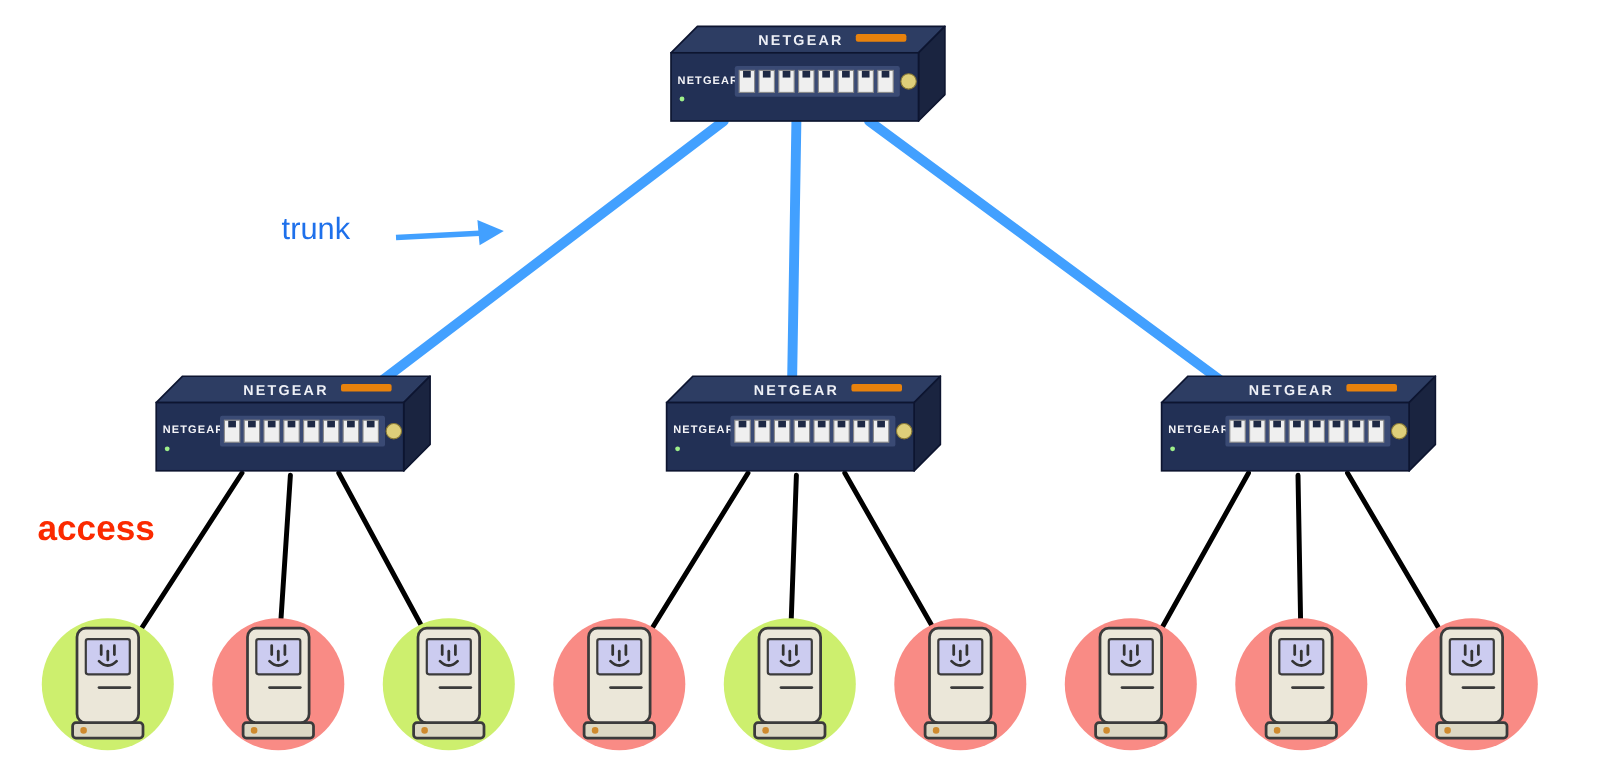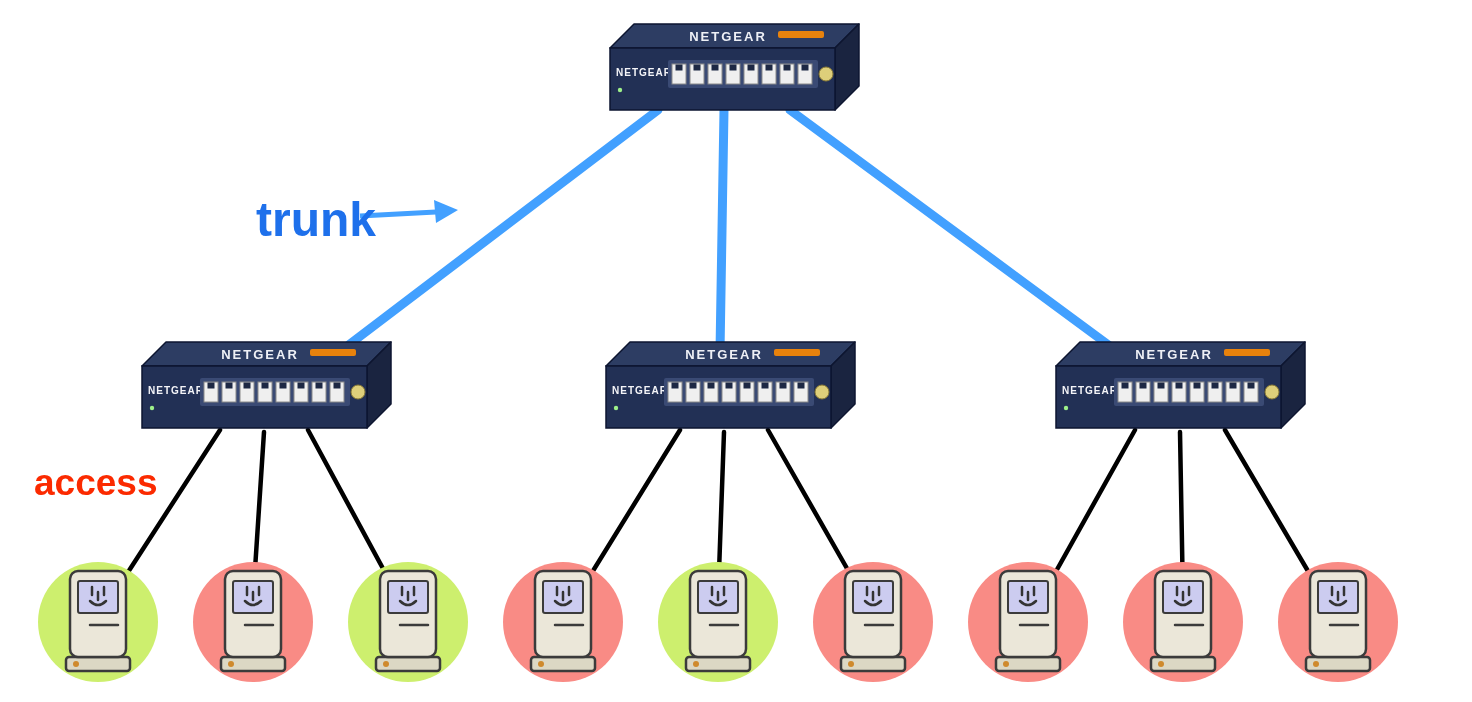--- a/index.html
+++ b/index.html
@@ -13,25 +13,25 @@
     position:relative;width:1472px;height:702px;overflow:hidden;background:#ffffff;
     font-family:"Liberation Sans",sans-serif;
   }
   .wires{position:absolute;left:0;top:0;width:1472px;height:702px;}
   .trunk-wire{stroke:var(--trunk-line);stroke-width:9;stroke-linecap:round;}
   .access-wire{stroke:var(--access-line);stroke-width:4.5;stroke-linecap:round;}
   .arrow-shaft{stroke:var(--trunk-line);stroke-width:5;stroke-linecap:butt;}
   .arrow-head{fill:var(--trunk-line);}
   .trunk-label{
     position:absolute;left:256px;top:192px;
-    font-size:48px;color:var(--trunk-label);letter-spacing:0px;font-weight:bold;
+    font-size:28px;color:var(--trunk-label);letter-spacing:0px;
   }
   .access-label{
     position:absolute;left:34px;top:462px;
-    font-size:37px;font-weight:bold;color:var(--access-label);
+    font-size:32px;font-weight:bold;color:var(--access-label);
   }
   .switch{position:absolute;width:260px;height:100px;}
   .switch svg{display:block;width:260px;height:100px;}
   .computer{position:absolute;top:562px;width:120px;height:140px;}
   .circle{
     position:absolute;left:0;top:0;width:120px;height:120px;border-radius:50%;
   }
   .mac{position:absolute;left:18px;top:2px;width:84px;height:118px;}
   .defs-holder{position:absolute;width:0;height:0;overflow:hidden;}
 </style>

